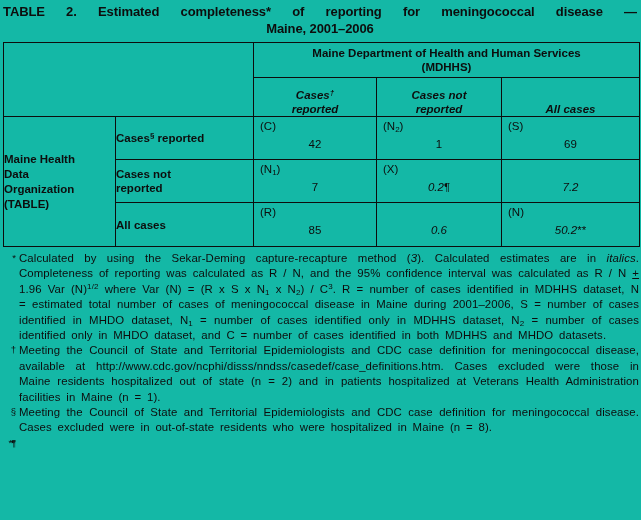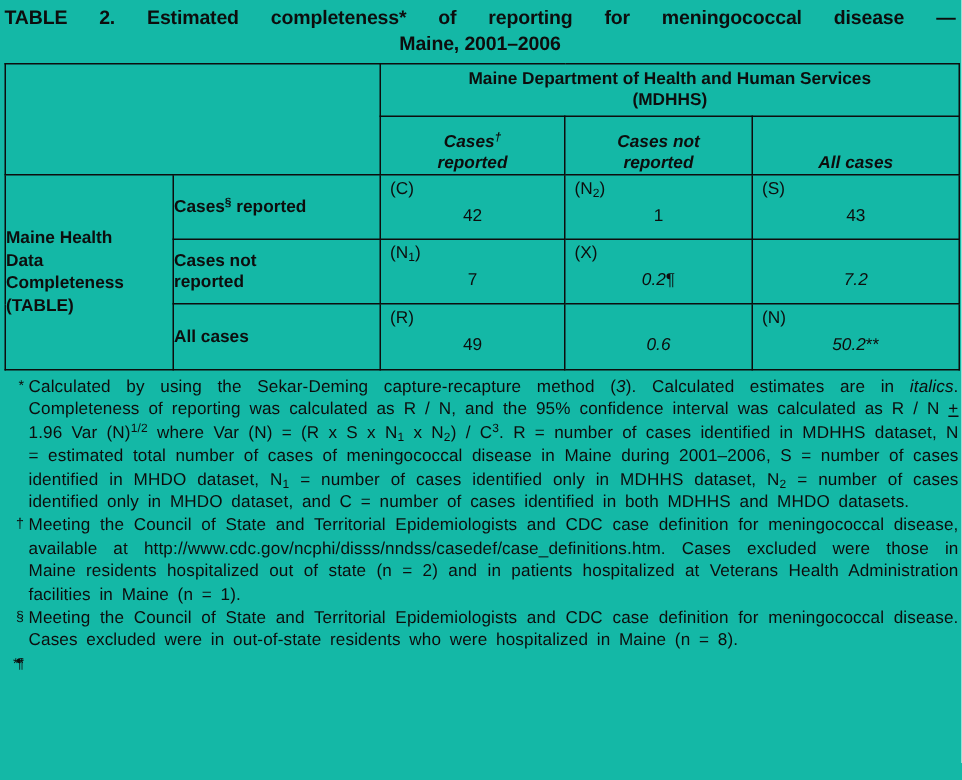--- a/index.html
+++ b/index.html
@@ -64,33 +64,33 @@
       <tr class="hr0">
         <td class="corner" colspan="2" rowspan="2"></td>
         <td class="group-head" colspan="3"><span>Maine Department of Health and Human Services</span><br><span>(MDHHS)</span></td>
       </tr>
       <tr class="hr1">
         <td class="col-head"><span>Cases</span><sup>†</sup><br><span>reported</span></td>
         <td class="col-head"><span>Cases not</span><br><span>reported</span></td>
         <td class="col-head"><span>All cases</span></td>
       </tr>
       <tr class="br0">
-        <td class="stub" rowspan="3"><span>Maine Health</span><br><span>Data</span><br><span>Completeness</span><br><span>(TABLE)</span></td>
+        <td class="stub" rowspan="3"><span>Maine Health</span><br><span>Data</span><br><span>Organization</span><br><span>(TABLE)</span></td>
         <td class="row-label"><span>Cases</span><sup>§</sup><span> reported</span></td>
         <td class="datacell">
           <div class="tag"><span>(C)</span></div>
           <div class="val"><span>42</span></div>
         </td>
         <td class="datacell">
           <div class="tag"><span>(N</span><sub>2</sub><span>)</span></div>
           <div class="val"><span>1</span></div>
         </td>
         <td class="datacell">
           <div class="tag"><span>(S)</span></div>
-          <div class="val"><span>43</span></div>
+          <div class="val"><span>69</span></div>
         </td>
       </tr>
       <tr class="br1">
         <td class="row-label"><span>Cases not</span><br><span>reported</span></td>
         <td class="datacell">
           <div class="tag"><span>(N</span><sub>1</sub><span>)</span></div>
           <div class="val"><span>7</span></div>
         </td>
         <td class="datacell">
           <div class="tag"><span>(X)</span></div>
@@ -98,21 +98,21 @@
         </td>
         <td class="datacell">
           <div class="tag"></div>
           <div class="val"><span class="italic">7.2</span></div>
         </td>
       </tr>
       <tr class="br2">
         <td class="row-label"><span>All cases</span></td>
         <td class="datacell">
           <div class="tag"><span>(R)</span></div>
-          <div class="val"><span>49</span></div>
+          <div class="val"><span>85</span></div>
         </td>
         <td class="datacell">
           <div class="tag"></div>
           <div class="val"><span class="italic">0.6</span></div>
         </td>
         <td class="datacell">
           <div class="tag"><span>(N)</span></div>
           <div class="val"><span class="italic">50.2</span><span>**</span></div>
         </td>
       </tr>

